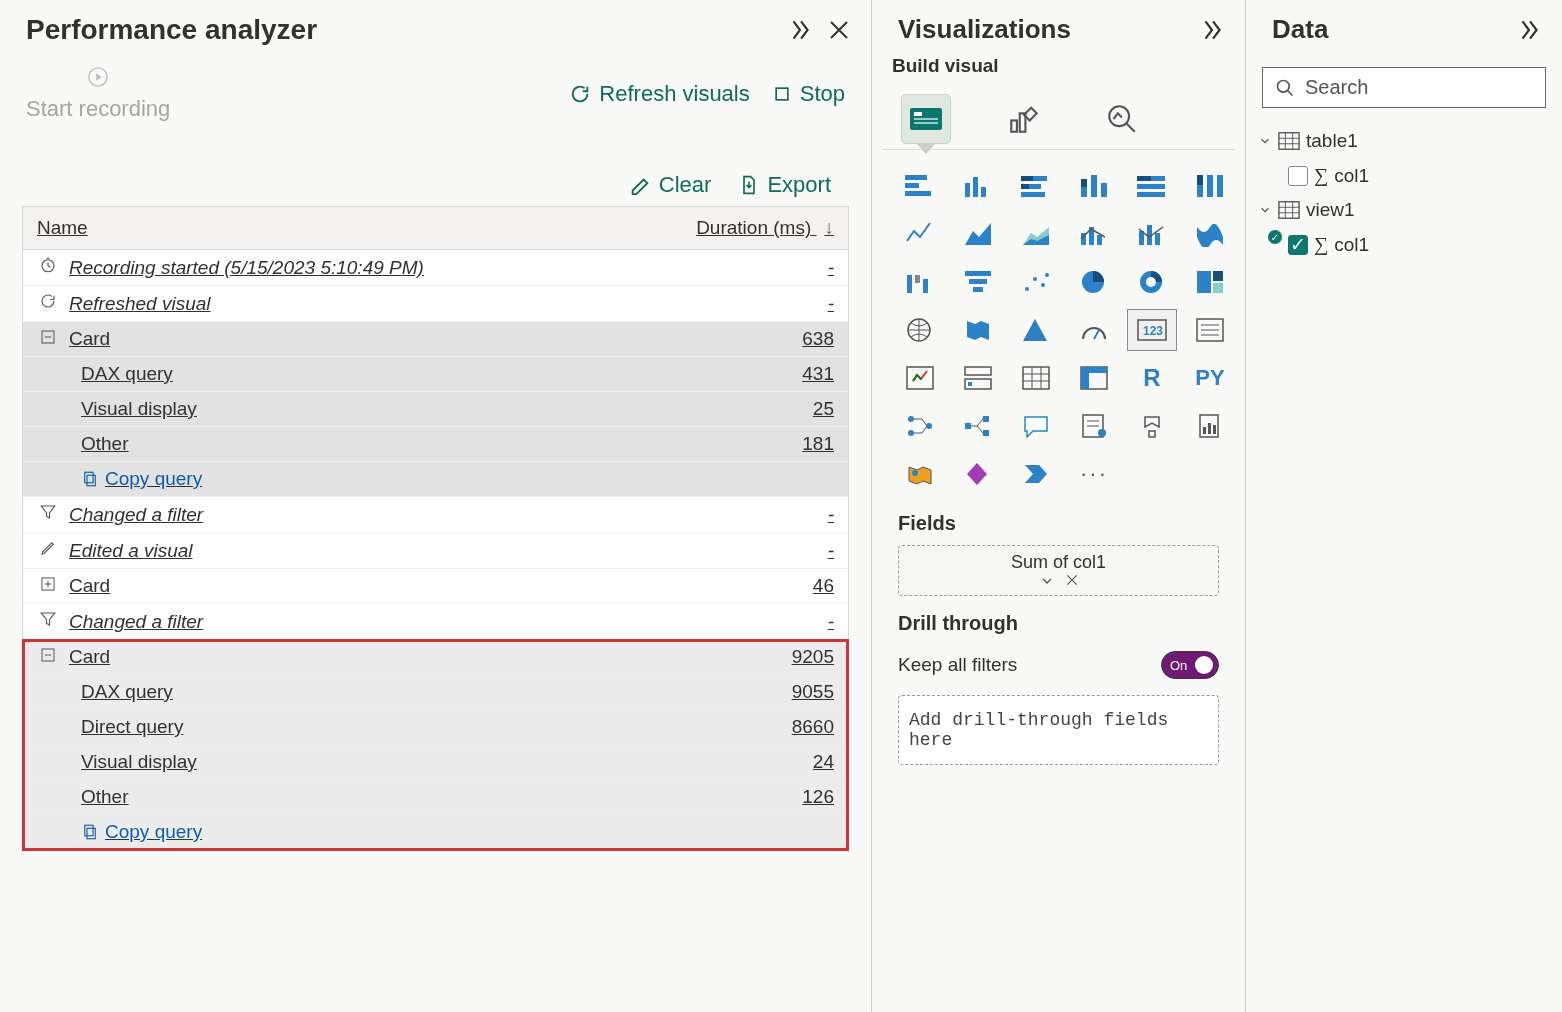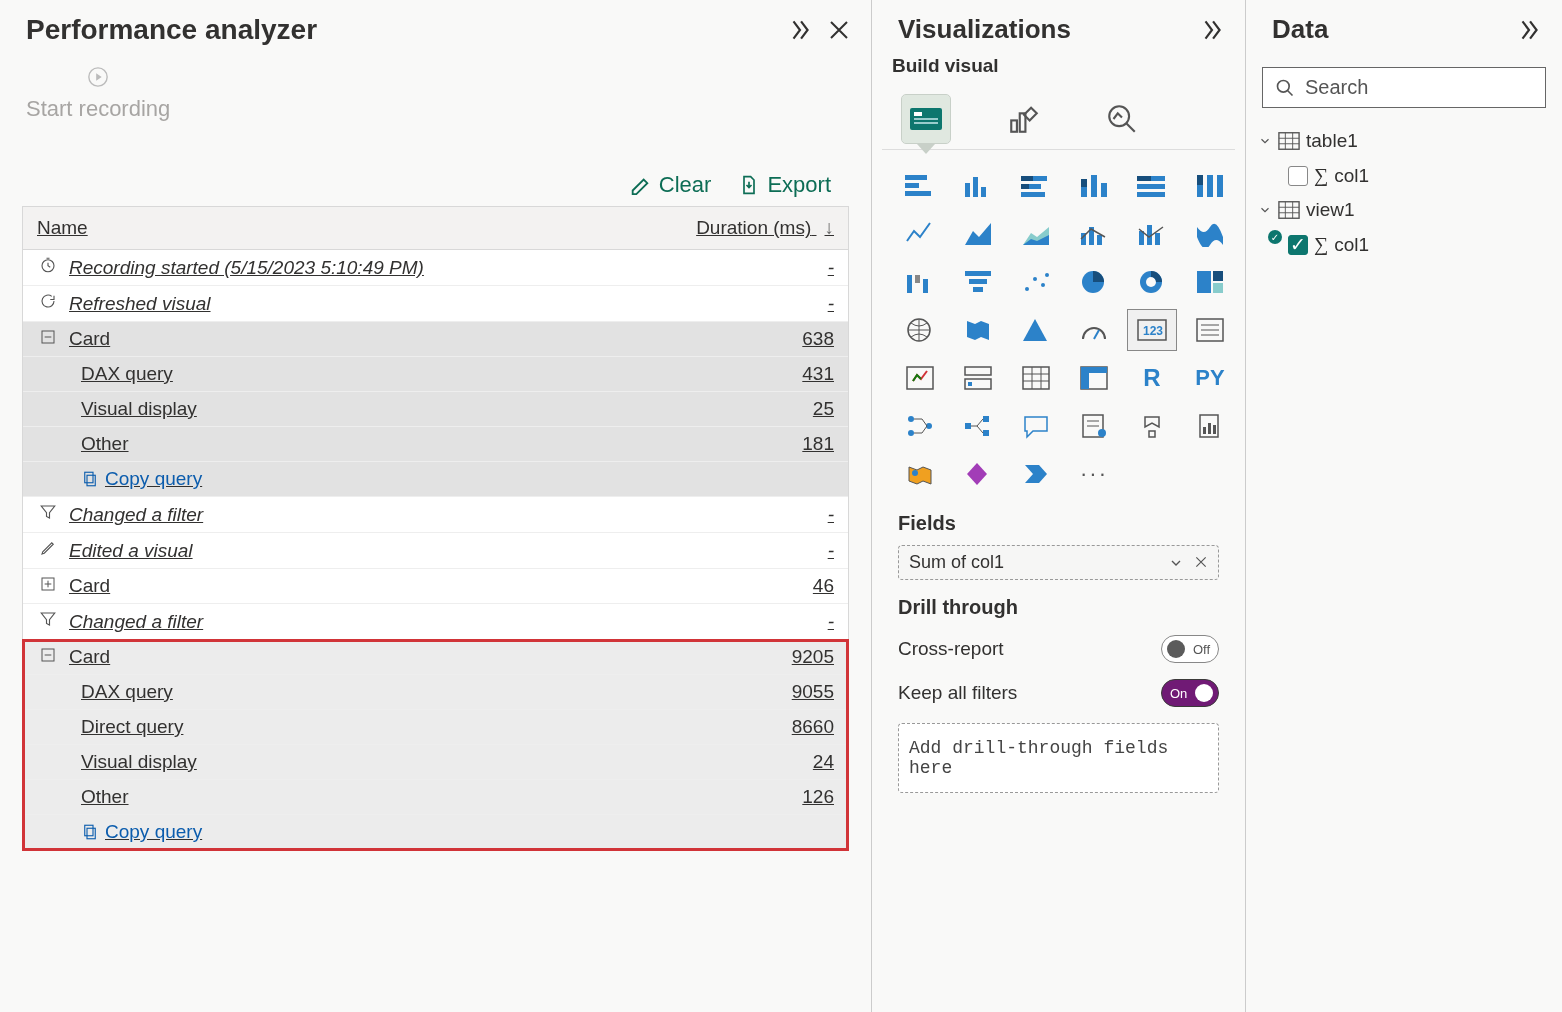--- a/index.html
+++ b/index.html
@@ -88,21 +88,21 @@
   .viz-tab.active { background:#e0e8e0; outline:1px solid #c8d0c8; position:relative;}
   .tab-arrow { position:absolute; bottom:-11px; left:50%; transform:translateX(-50%); width:0;height:0;border-left:9px solid transparent;border-right:9px solid transparent;border-top:10px solid #c8d0c8;}
   .viz-body { border-top:1px solid #ddd; margin:0 10px; padding:12px 8px;}
   .viz-grid { display:grid; grid-template-columns: repeat(6, 48px); gap:8px 10px; padding:4px 6px;}
   .viz-icon { width:48px; height:40px; display:flex; align-items:center; justify-content:center; cursor:pointer; }
   .viz-icon.sel { outline:1px solid #888; background:#f0f0f0;}
   .section-label { font-weight:600; font-size:20px; padding:14px 8px 8px 8px;}
   .field-pill {
     border:1px dashed #999; border-radius:4px; background:#f6f6f5;
     display:flex; align-items:center; justify-content:space-between;
-    padding:6px 10px; margin:2px 8px; font-size:18px;
+    padding:6px 10px; margin:2px 8px; font-size:18px;flex-direction:column;
   }
   .field-pill .pill-actions { display:flex; gap:10px; color:#555;}
   .drill-row { display:flex; align-items:center; justify-content:space-between; padding:8px 8px; font-size:19px;}
   .toggle {
     width:58px; height:28px; border-radius:14px; border:1px solid #888;
     display:flex; align-items:center; position:relative; font-size:13px;
     background:#fff;
   }
   .toggle .knob { width:18px; height:18px; border-radius:50%; background:#5b5b5b; position:absolute; left:5px;}
   .toggle .lbl { position:absolute; right:8px; color:#555;}
@@ -148,20 +148,35 @@
     </div>
   </div>
 
   <div class="toolbar-row">
     <div class="toolbar-left">
       <svg width="22" height="22" viewBox="0 0 24 24">
           <circle cx="12" cy="12" r="10" stroke="#bbb" stroke-width="1.5" fill="none"></circle>
           <path d="M10 8l6 4-6 4z" fill="#bbb"></path>
         </svg>
       <span>Start recording</span>
+    </div>
+    <div class="toolbar-right">
+      <div class="tb-btn">
+        <svg width="22" height="22" viewBox="0 0 24 24">
+            <path d="M20 12a8 8 0 1 1-3-6.2" stroke="#0d6d55" stroke-width="2" fill="none"></path>
+            <path d="M20 4v5h-5" stroke="#0d6d55" stroke-width="2" fill="none"></path>
+          </svg>
+        <span>Refresh visuals</span>
+      </div>
+      <div class="tb-btn">
+        <svg width="20" height="20" viewBox="0 0 24 24">
+            <rect x="5" y="5" width="14" height="14" stroke="#0d6d55" stroke-width="2" fill="none"></rect>
+          </svg>
+        <span>Stop</span>
+      </div>
     </div>
   </div>
 
   <div class="subtoolbar">
     <div class="tb-btn secondary">
       <svg width="22" height="22" viewBox="0 0 24 24">
           <path d="M4 18L16 6l4 4L8 22H4z" stroke="#0d6d55" stroke-width="2" fill="none"></path>
         </svg>
       <span>Clear</span>
     </div>
@@ -643,27 +658,20 @@
         <span>
             <svg width="14" height="14" viewBox="0 0 24 24">
               <path d="M4 4l16 16M20 4L4 20" stroke="#555" stroke-width="2"></path>
             </svg>
           </span>
       </span>
     </div>
 
     <div class="section-label">Drill through</div>
     <div class="drill-row">
-      <span>Cross-report</span>
-      <div class="toggle">
-        <span class="knob"></span>
-          <span class="lbl">Off</span>
-      </div>
-    </div>
-    <div class="drill-row">
       <span>Keep all filters</span>
       <div class="toggle on">
         <span class="lbl">On</span>
           <span class="knob"></span>
       </div>
     </div>
     <div class="drop-zone">Add drill-through fields here</div>
   </div>
 </div>
 

